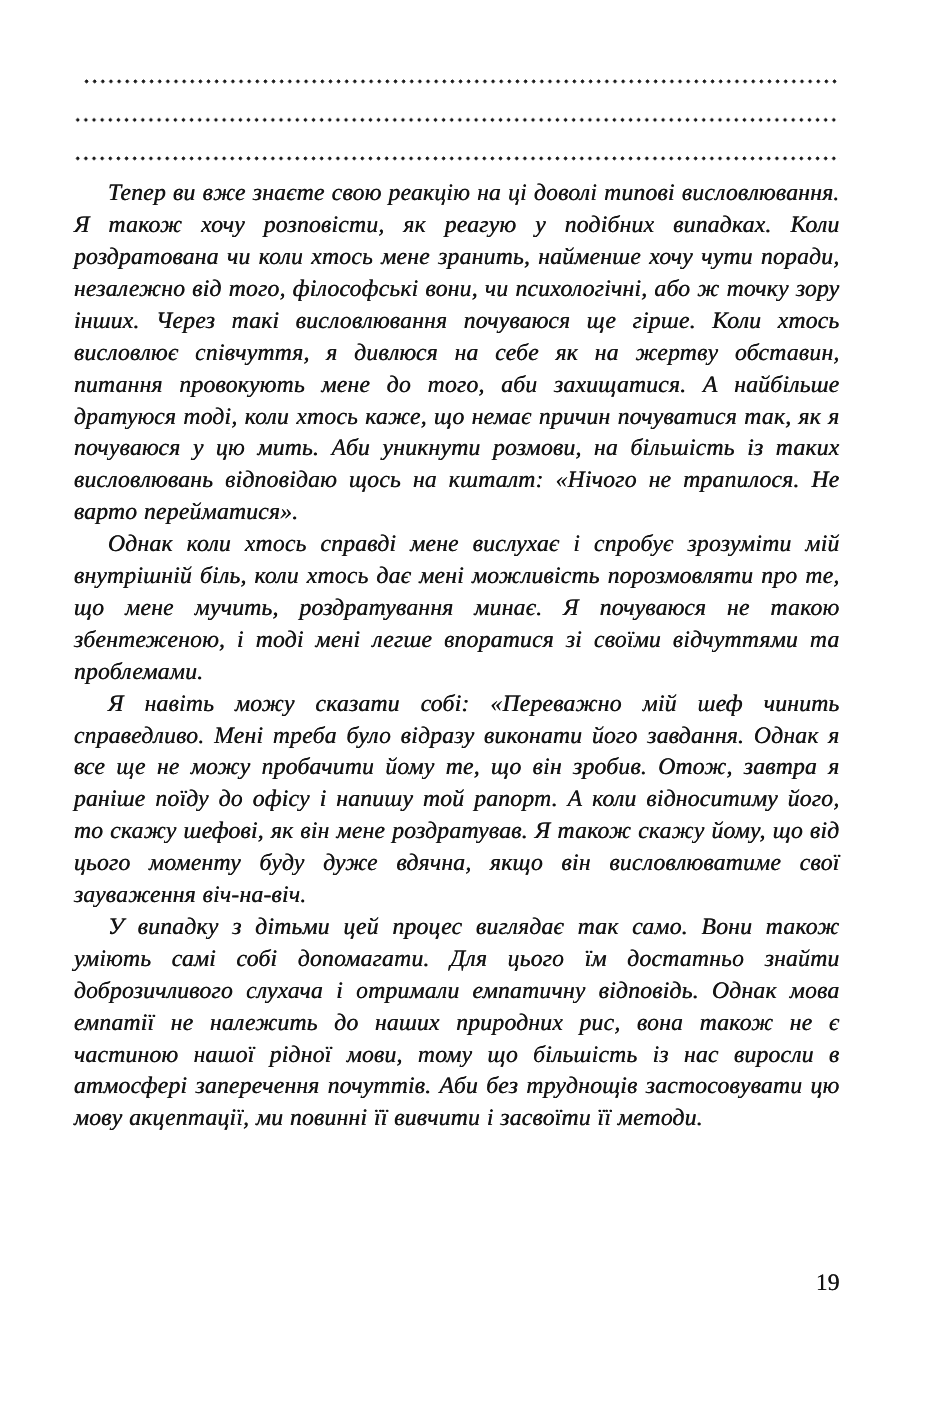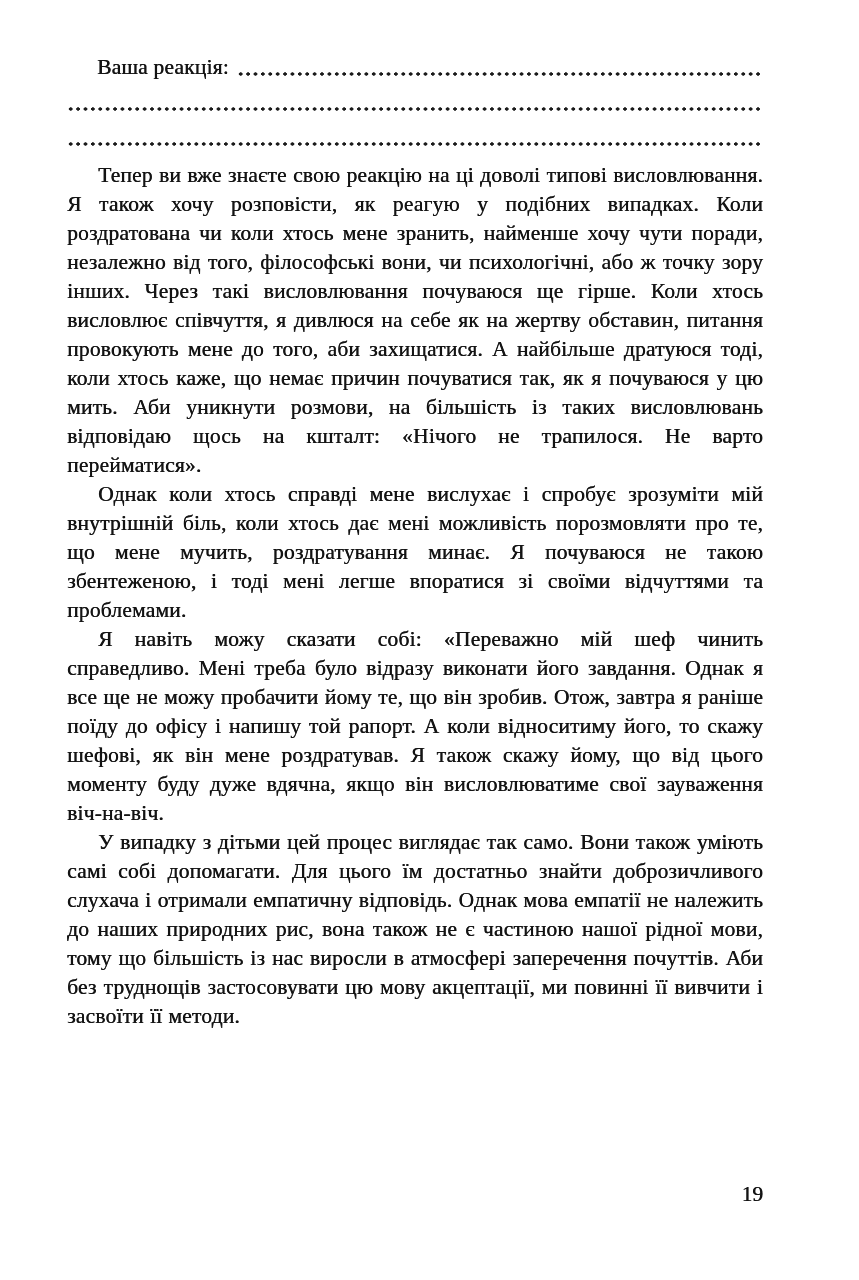--- a/index.html
+++ b/index.html
@@ -56,38 +56,38 @@
     .para {
       margin: 0;
       font-size: 21.5px;
       line-height: 29px;
       text-align: justify;
       text-indent: 31px;
       letter-spacing: 0.2px;
       word-spacing: 0.5px;
       text-shadow: 0.4px 0 0 currentColor;
       hyphens: auto;
+      font-style: italic;
       -webkit-hyphens: auto;
     }
     .page-number {
       position: absolute;
-      top: 1182px;
+      top: 1154px;
       right: 96px;
       font-size: 21.5px;
       text-shadow: 0.4px 0 0 currentColor;
     }
   </style>
 </head>
 <body>
 
 <div class="page">
   <div class="content">
 
     <div class="reaction-line">
-      <span class="reaction-label">Ваша реакція:</span>
       <span class="dot-fill"></span>
     </div>
 
     <div class="dotline"></div>
     <div class="dotline"></div>
 
     <div class="body-text">
       <p class="para" lang="uk">Тепер ви вже знаєте свою реакцію на ці доволі типові висловлювання. Я також хочу розповісти, як реагую у подібних випадках. Коли роздратована чи коли хтось мене зранить, найменше хочу чути поради, незалежно від того, філософські вони, чи психологічні, або ж точку зору інших. Через такі висловлювання почуваюся ще гірше. Коли хтось висловлює співчуття, я дивлюся на себе як на жертву обставин, питання провокують мене до того, аби захищатися. А найбільше дратуюся тоді, коли хтось каже, що немає причин почуватися так, як я почуваюся у цю мить. Аби уникнути розмови, на більшість із таких висловлювань відповідаю щось на кшталт: «Нічого не трапилося. Не варто перейматися».</p>
       <p class="para" lang="uk">Однак коли хтось справді мене вислухає і спробує зрозуміти мій внутрішній біль, коли хтось дає мені можливість порозмовляти про те, що мене мучить, роздратування минає. Я почуваюся не такою збентеженою, і тоді мені легше впоратися зі своїми відчуттями та проблемами.</p>
       <p class="para" lang="uk">Я навіть можу сказати собі: «Переважно мій шеф чинить справедливо. Мені треба було відразу виконати його завдання. Однак я все ще не можу пробачити йому те, що він зробив. Отож, завтра я раніше поїду до офісу і напишу той рапорт. А коли відноситиму його, то скажу шефові, як він мене роздратував. Я також скажу йому, що від цього моменту буду дуже вдячна, якщо він висловлюватиме свої зауваження віч-на-віч.</p>

